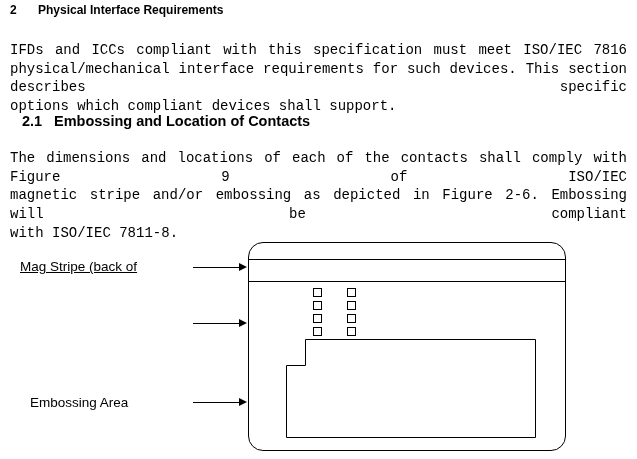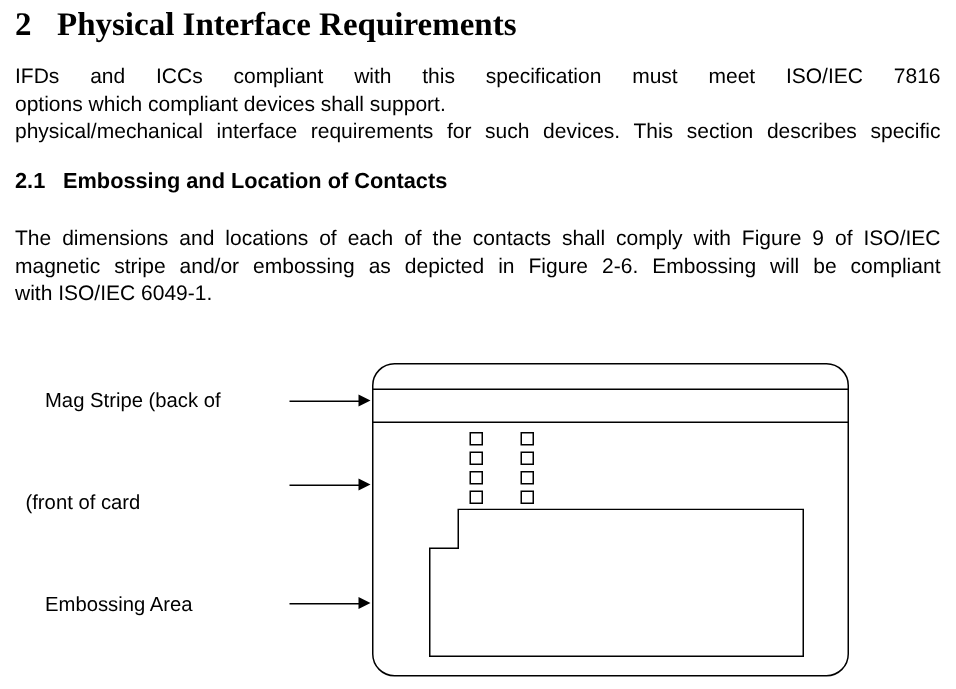--- a/index.html
+++ b/index.html
@@ -9,59 +9,59 @@
     height: 459px;
     background: #ffffff;
     color: #000000;
     overflow: hidden;
   }
 
   
   .h1 {
     position: absolute;
     left: 10px; top: 3px;
-    font-family: Liberation Serif, serif;
+    font-family: Liberation Sans, sans-serif;
     font-weight: bold;
-    font-size: 22px;
+    font-size: 12px;
     white-space: nowrap;
   }
   .h1 .num { display: inline-block; width: 28px; }
   .h2 {
     position: absolute;
     left: 10px; top: 113px;
     font-family: "Liberation Sans", sans-serif;
     font-weight: bold;
     font-size: 14.5px;
     white-space: nowrap;
   }
-  .h2 .num { display: inline-block; width: 32px; }
+  .h2 .num { display: inline-block; width: 32px; margin-left: 12px; }
 
   
   .para {
     position: absolute;
     left: 10px;
     width: 617px;
-    font-family: Liberation Sans, sans-serif;
+    font-family: Liberation Mono, monospace;
     font-size: 14px;
     line-height: 18.7px;
   }
   .p1 { top: 41px; }
   .p2 { top: 149px; }
   .pline { text-align: justify; text-align-last: justify; }
   .pline.lastline { text-align-last: left; }
 
   
   .figlabel {
     position: absolute;
     font-family: "Liberation Sans", sans-serif;
     font-size: 13.5px;
     line-height: 18.5px;
     white-space: nowrap;
   }
-  .lbl-mag { left: 30px; top: 258px; }
+  .lbl-mag { left: 20px; top: 258px; text-decoration: underline; }
   .lbl-contact { left: 17px; top: 326px; }
   .lbl-emboss { left: 18px; top: 394px; margin-left: 12px; }
 
   
   .arrow { position: absolute; left: 193px; width: 54px; height: 9px; }
   .arrow .shaft {
     position: absolute; left: 0; right: 6px; top: 4px;
     height: 1px; background: #000000;
   }
   .arrow .head {
@@ -116,41 +116,40 @@
 <body>
 
 <div class="page">
 
   <div class="h1">
     <span class="num">2</span><span>Physical Interface Requirements</span>
   </div>
 
   <div class="para p1">
     <div class="pline">IFDs and ICCs compliant with this specification must meet ISO/IEC 7816</div>
+    <div class="pline">physical/mechanical interface requirements for such devices. This section describes specific</div>
     <div class="pline lastline">options which compliant devices shall support.</div>
-    <div class="pline">physical/mechanical interface requirements for such devices. This section describes specific</div>
   </div>
 
   <div class="h2">
     <span class="num">2.1</span><span>Embossing and Location of Contacts</span>
   </div>
 
   <div class="para p2">
     <div class="pline">The dimensions and locations of each of the contacts shall comply with Figure 9 of ISO/IEC</div>
     <div class="pline">magnetic stripe and/or embossing as depicted in Figure 2-6. Embossing will be compliant</div>
-    <div class="pline lastline">with ISO/IEC 6049-1.</div>
+    <div class="pline lastline">with ISO/IEC 7811-8.</div>
   </div>
 
   <div>
 
     <div class="figlabel lbl-mag">
       <div>Mag Stripe (back of</div>
     </div>
     <div class="figlabel lbl-contact">
-      <div>(front of card</div>
     </div>
     <div class="figlabel lbl-emboss">
       <div>Embossing Area</div>
     </div>
 
     <div class="arrow arrow1">
       <div class="shaft"></div>
       <div class="head"></div>
     </div>
     <div class="arrow arrow2">

